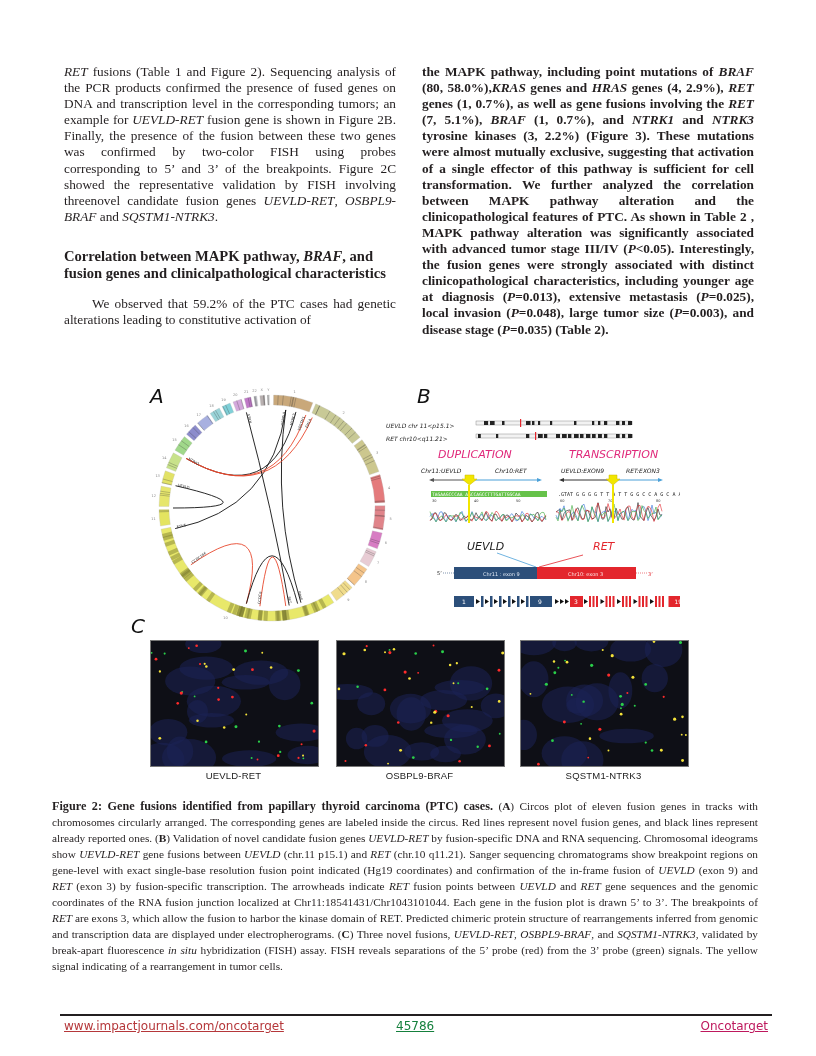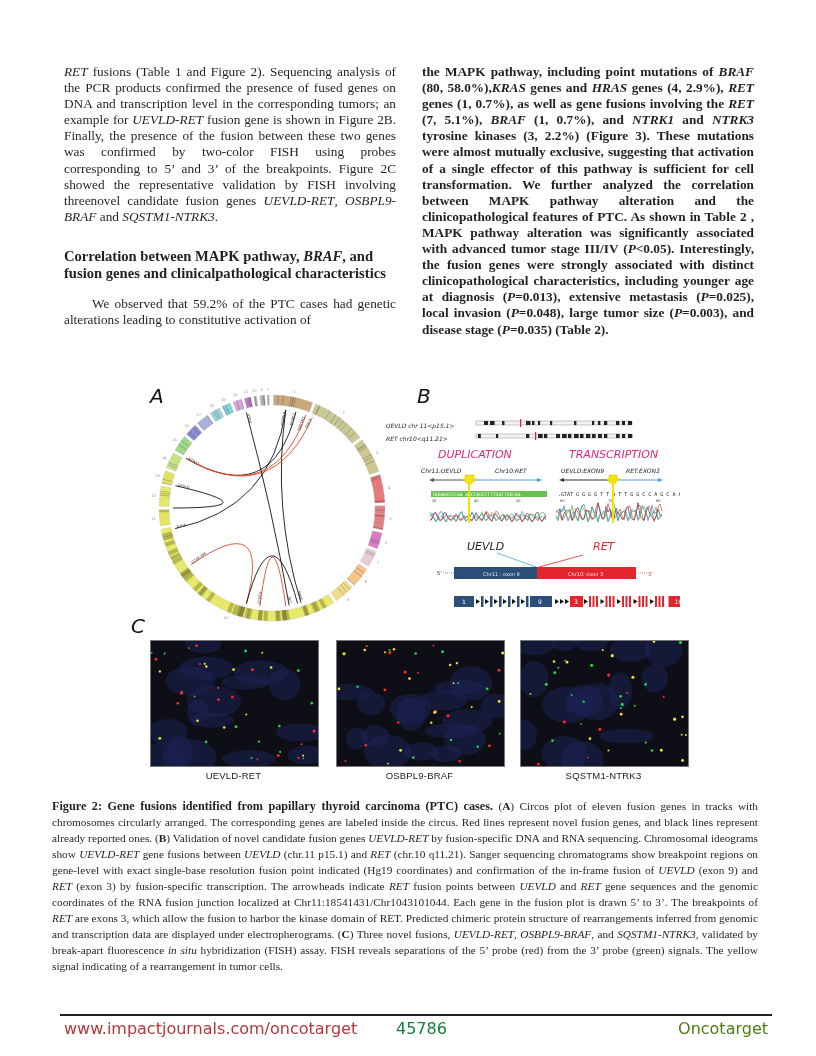--- a/index.html
+++ b/index.html
@@ -14,24 +14,24 @@
 
   .fig { position: absolute; left: 0; top: 0; width: 816px; height: 1056px; pointer-events: none; }
   .fig * { pointer-events: auto; }
   .panel-letter { position: absolute; font-family: "DejaVu Sans", sans-serif; font-style: italic; font-size: 20px; color: #111; }
 
   .caption { position: absolute; left: 52px; top: 798px; width: 706px; font-size: 11.3px; line-height: 16px; text-align: justify; }
   .caption b { font-weight: bold; }
   .caption .cap-title { font-size: 12.2px; }
 
   .footer-rule { position: absolute; left: 60px; top: 1014px; width: 712px; height: 2px; background: #231f20; }
-  .footer { position: absolute; top: 1019px; font-family: "DejaVu Sans", sans-serif; font-size: 16px; }
+  .footer { position: absolute; top: 1019px; font-family: "DejaVu Sans", sans-serif; font-size: 12px; text-decoration: underline; }
   .footer-url { left: 64px; color: #b5373a; }
   .footer-page { left: 396px; color: #15803d; }
-  .footer-journal { right: 48px; color: #4d7c0f; }
+  .footer-journal { right: 48px; color: #be185d; }
 
   .fish-panel { position: absolute; top: 640px; width: 167px; height: 125px; background: #0e0f16; border: 1px solid #777; overflow: hidden; }
   .fish-label { position: absolute; top: 770px; width: 167px; text-align: center; font-family: "Liberation Sans", sans-serif; font-size: 9.5px; color: #222; letter-spacing: 0.2px; }
 </style>
 </head>
 <body>
 
 <div class="col col-left">
   <p><i>RET</i><span> fusions (Table 1 and Figure 2). Sequencing analysis of the PCR products confirmed the presence of fused genes on DNA and transcription level in the corresponding tumors; an example for </span><i>UEVLD-RET</i><span> fusion gene is shown in Figure 2B. Finally, the presence of the fusion between these two genes was confirmed by two-color FISH using probes corresponding to 5’ and 3’ of the breakpoints. Figure 2C showed the representative validation by FISH involving threenovel candidate fusion genes </span><i>UEVLD-RET</i><span>, </span><i>OSBPL9-BRAF</i><span> and </span><i>SQSTM1-NTRK3</i><span>.</span></p>
   <p class="section-heading"><span>Correlation between MAPK pathway, </span><i>BRAF</i><span>, and fusion genes and clinicalpathological characteristics</span></p>

